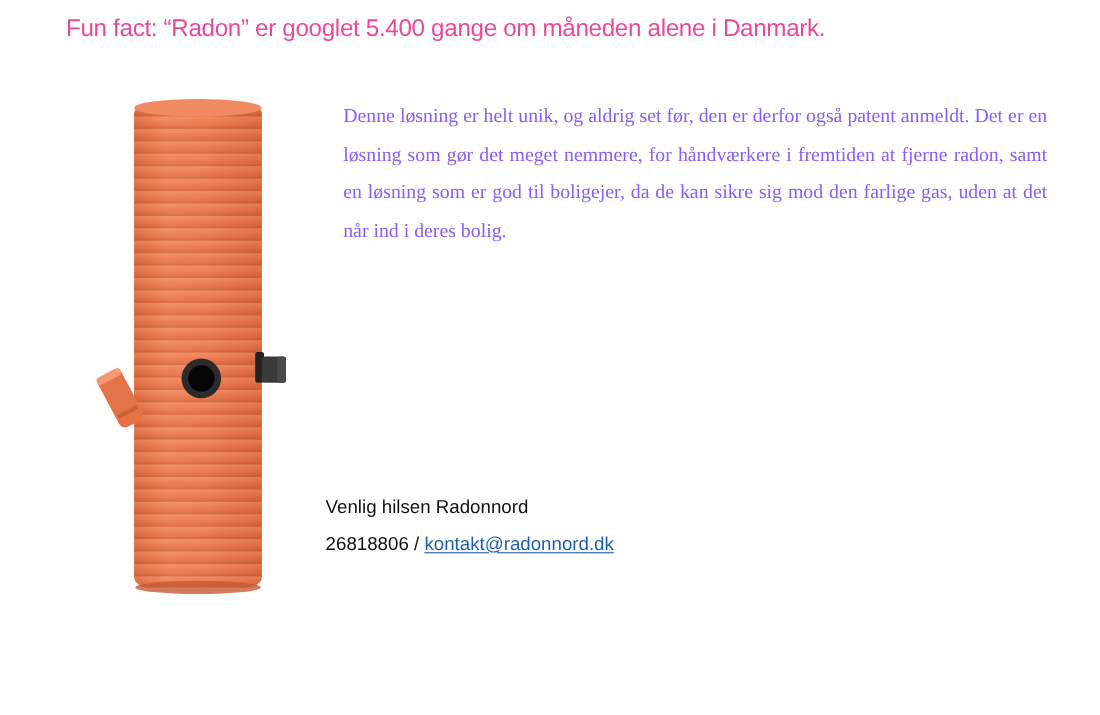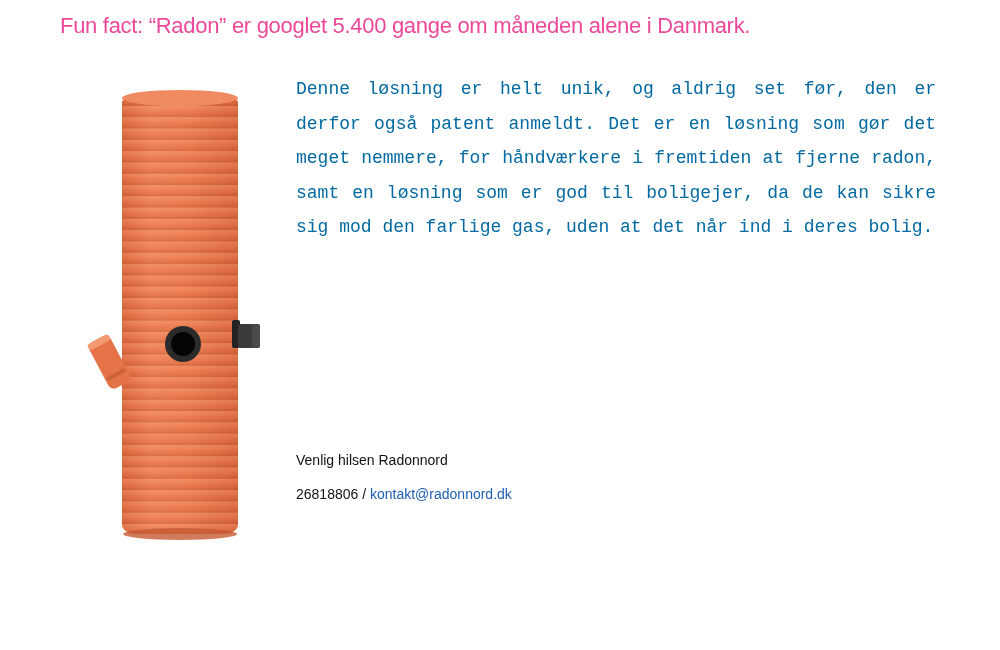--- a/index.html
+++ b/index.html
@@ -29,40 +29,41 @@
     left: 62px;
     top: 72px;
     width: 220px;
     height: 480px;
   }
   .body-text {
     position: absolute;
     left: 296px;
     top: 72px;
     width: 640px;
-    font-family: Liberation Mono, monospace;
+    font-family: Liberation Serif, serif;
     font-size: 18px;
     line-height: 34.5px;
     text-align: justify;
     text-align-last: left;
-    color: #0369a1;
-    margin: 0;
+    color: #8b5cf6;
+    margin: 16px;
   }
   .signature {
     position: absolute;
     left: 296px;
     top: 444px;
     font-family: "Liberation Sans", sans-serif;
-    font-size: 14px;
+    font-size: 17px;
     line-height: 33.7px;
     color: #111111;
   }
   .signature div { white-space: nowrap; }
   .email-link {
     color: #1f5fb0;
+    text-decoration: underline;
     text-underline-offset: 2px;
     cursor: pointer;
     margin-top: 35px;
   }
 </style>
 </head>
 <body>
 
 <div class="headline">Fun fact: “Radon” er googlet 5.400 gange om måneden alene i Danmark.</div>
 

